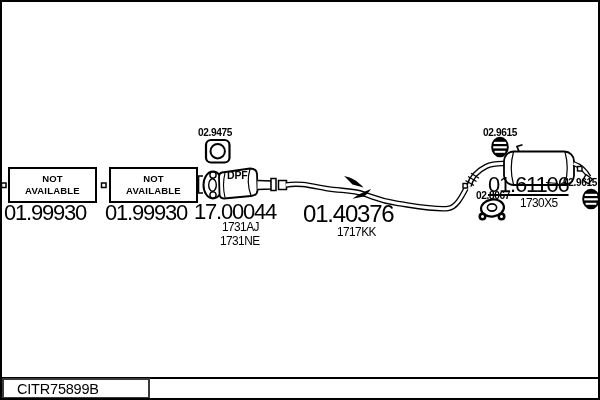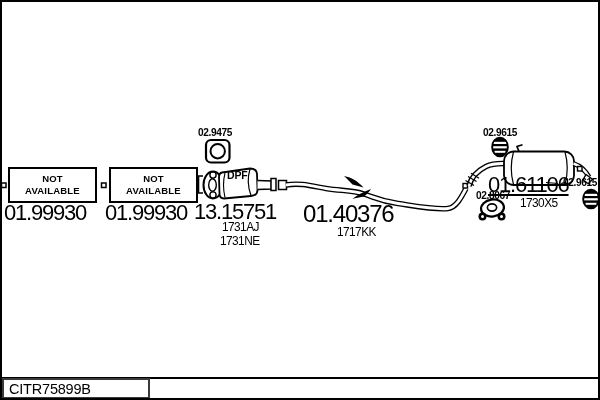--- a/index.html
+++ b/index.html
@@ -17,21 +17,21 @@
   .big-num { font-size:22px; letter-spacing:-1.2px; z-index:3; transform-origin:left top; }
   .big-num.center { }
   .mid-num { font-size:24px; letter-spacing:-1.2px; z-index:3; }
   .small-bold { font-weight:bold; font-size:11px; letter-spacing:-.4px; z-index:4;
                 transform:scaleX(.92); transform-origin:left top; }
   .sub-num { font-size:12.5px; letter-spacing:-.6px; z-index:3;
              transform:scaleX(.95); transform-origin:left top; }
   .dpf-tag { font-weight:bold; font-size:10.5px; letter-spacing:-.2px; z-index:3;margin-top:8px; }
   .footer-line { position:absolute; left:0; top:377px; width:600px; height:2px; background:#000; z-index:5; }
   .code-box { position:absolute; left:2px; top:378px; width:148px; height:21px; border:2px solid #3a3a3a;
-              background:#fff; z-index:6; display:flex; align-items:center; padding-left:5px;
+              background:#fff; z-index:6; display:flex; align-items:center; padding-left:13px;
               font-size:14.5px; letter-spacing:-.2px; }
 </style>
 </head>
 <body>
 
 <div class="screen">
 
   <svg class="drawing" width="600" height="400" viewBox="0 0 600 400">
 
     <rect x="1.5" y="183" width="4.5" height="4.5" fill="#fff" stroke="#000" stroke-width="1.5"></rect>
@@ -118,21 +118,21 @@
     <span>NOT
 AVAILABLE</span>
   </div>
 
   <div class="abs big-num center" style="left:4px; top:200px; width:96px;">01.99930</div>
   <div class="abs big-num center" style="left:105px; top:200px; width:96px;">01.99930</div>
 
   <div class="abs small-bold" style="left:198px; top:126px;">02.9475</div>
 
   <div class="abs dpf-tag" style="left:227px; top:161px;">DPF</div>
-  <div class="abs big-num" style="left:194px; top:199px;">13.15751</div>
+  <div class="abs big-num" style="left:194px; top:199px;">17.00044</div>
   <div class="abs sub-num" style="left:222px; top:220px;">1731AJ</div>
   <div class="abs sub-num" style="left:220px; top:234px;">1731NE</div>
 
   <div class="abs mid-num" style="left:303px; top:200px;">01.40376</div>
   <div class="abs sub-num" style="left:337px; top:225px;">1717KK</div>
 
   <div class="abs small-bold" style="left:483px; top:126px;">02.9615</div>
 
   <div class="abs small-bold" style="left:476px; top:189px;">02.8067</div>
 

